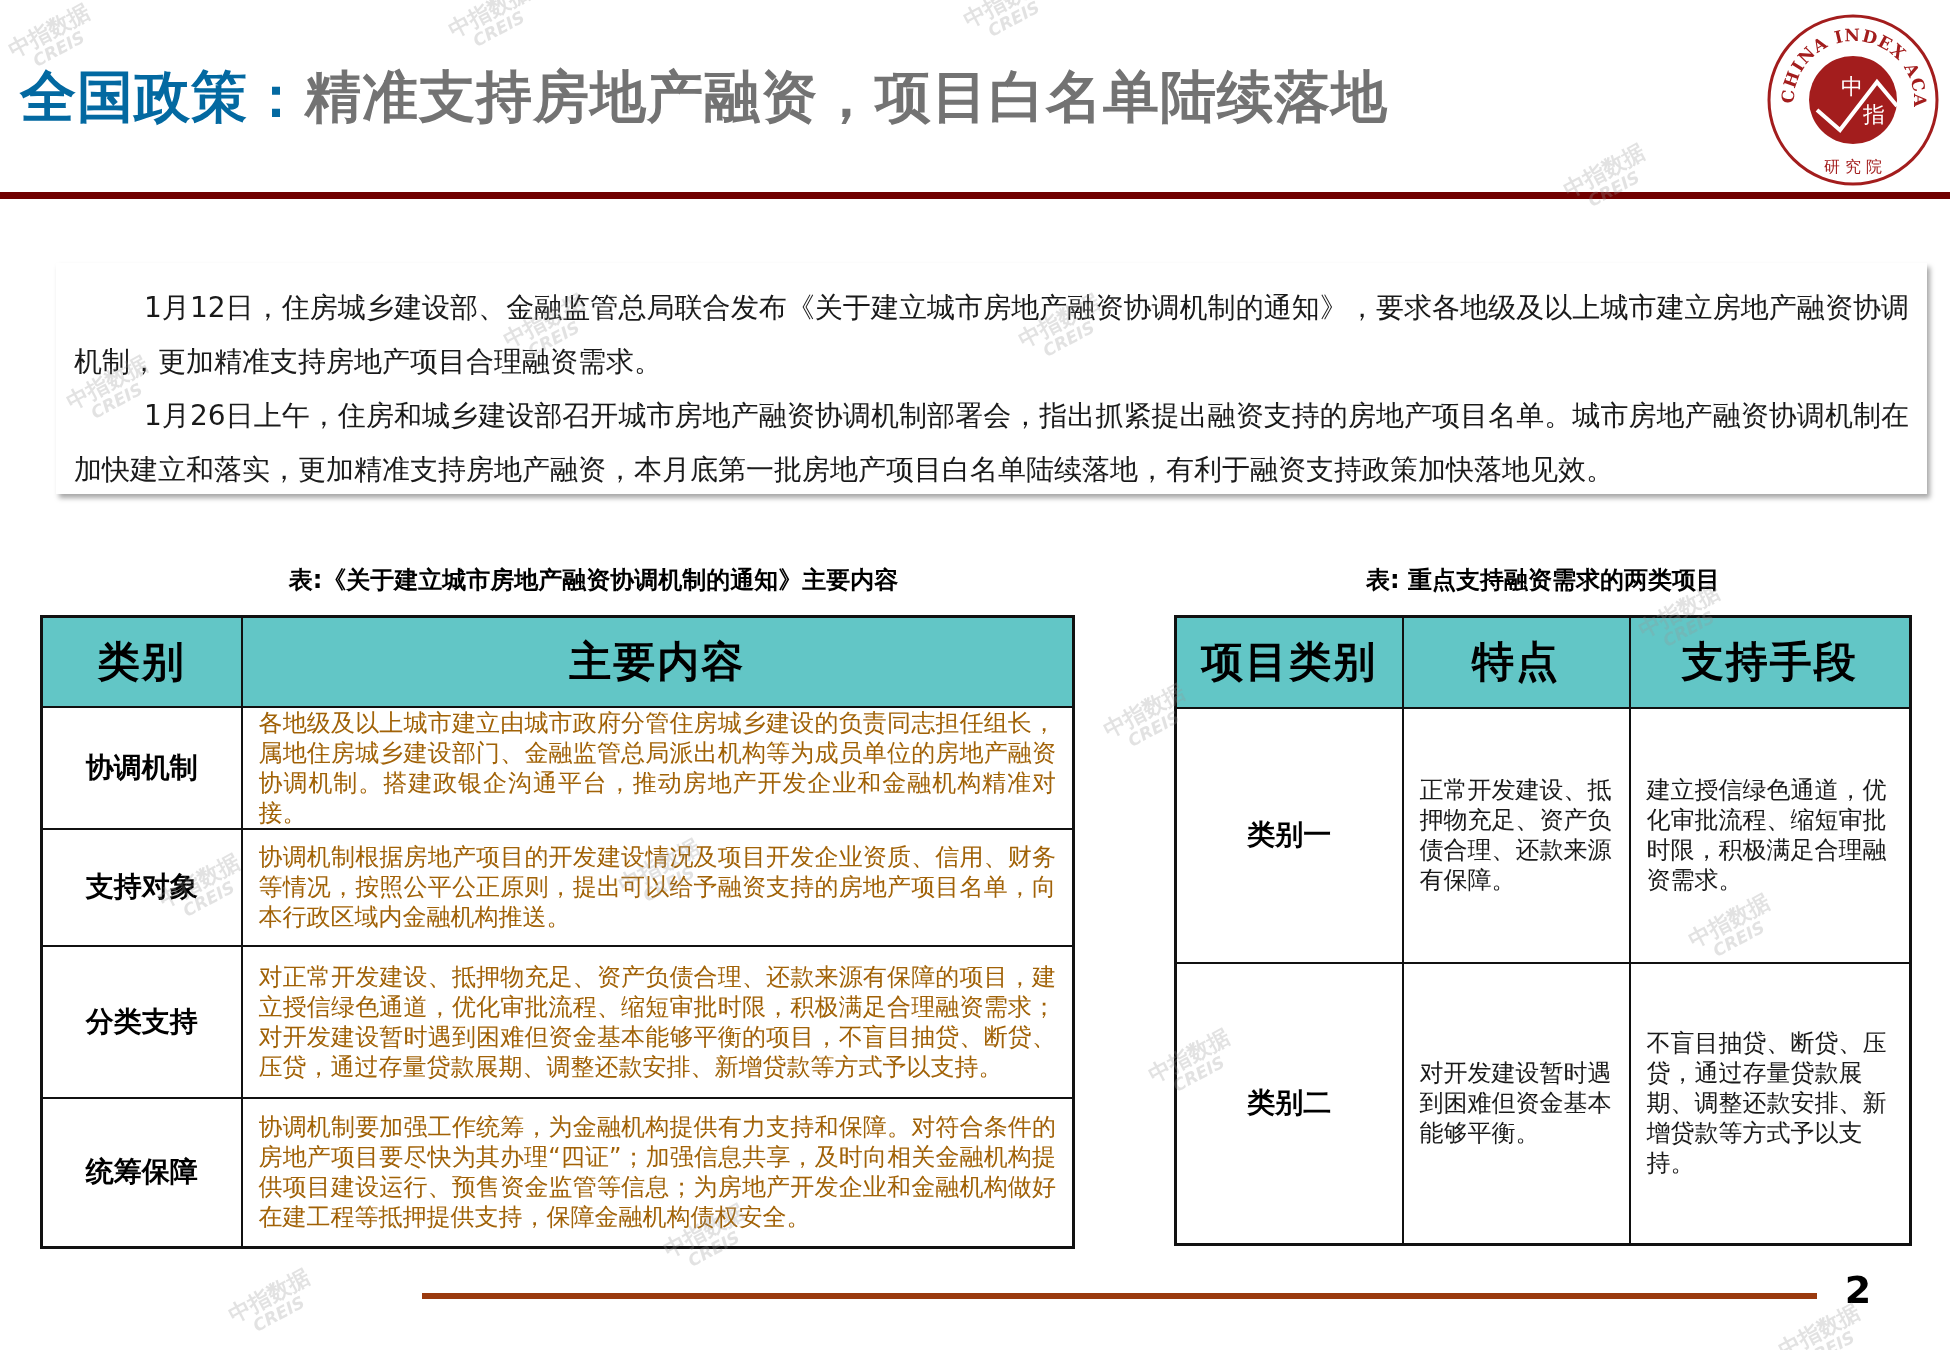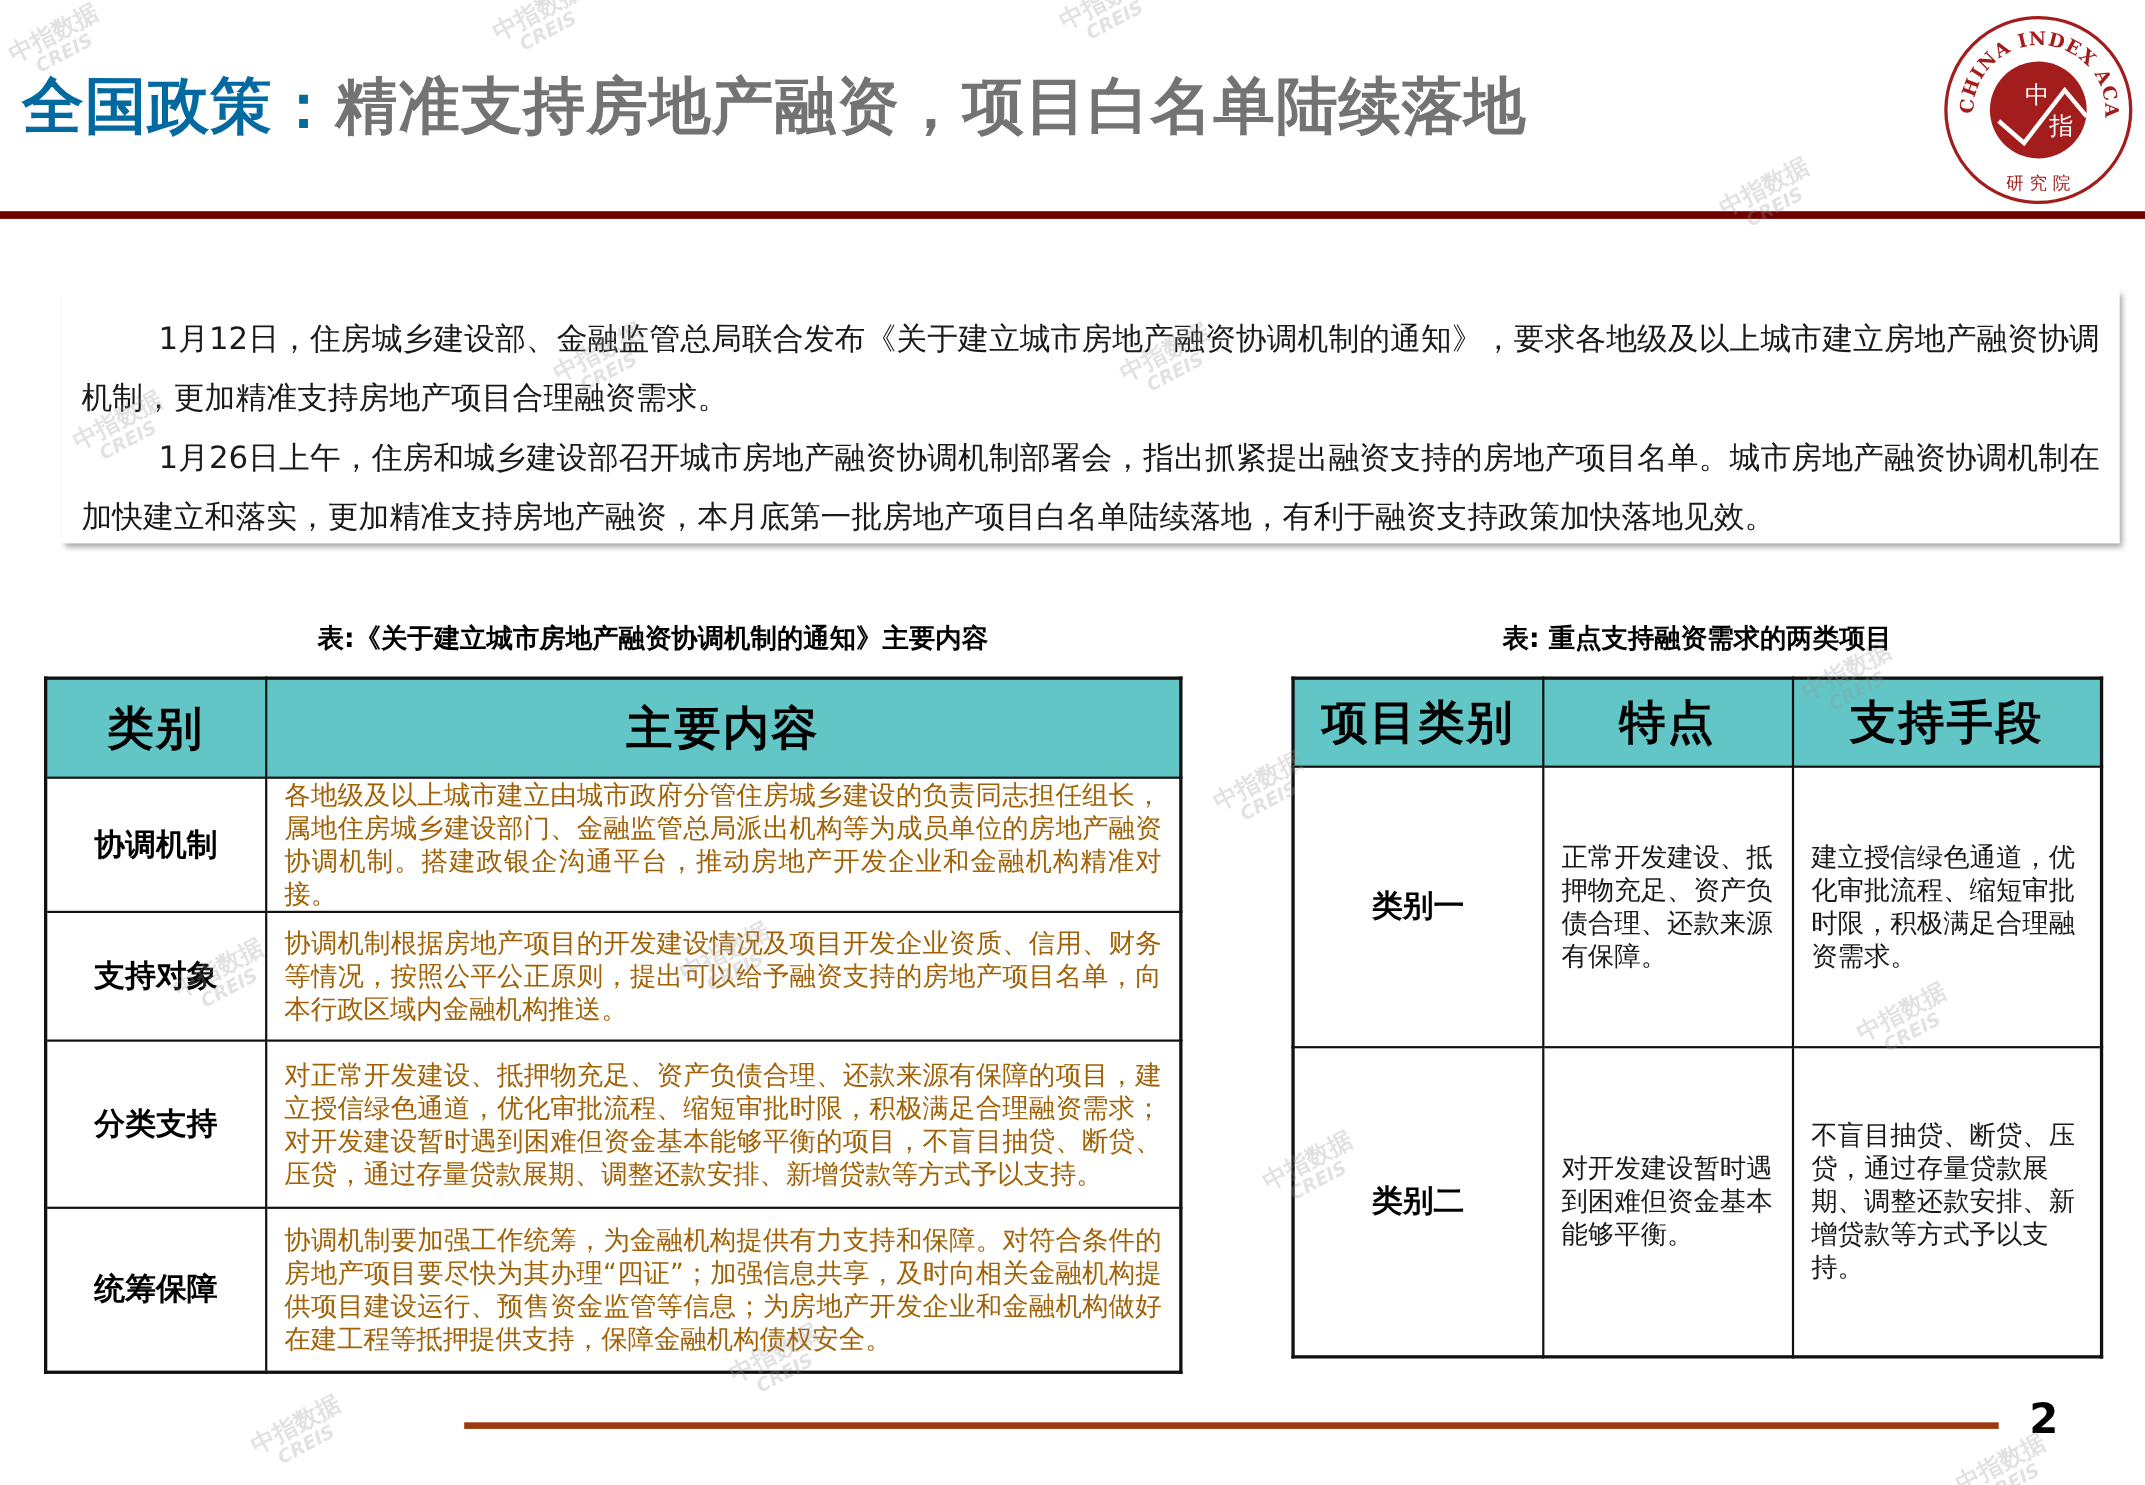--- a/index.html
+++ b/index.html
@@ -147,21 +147,21 @@
 </tbody>
   </table>
 
 <table class="grid right-table">
   <colgroup>
       <col style="width:227px">
       <col style="width:227px">
       <col>
     </colgroup>
   <tbody>
-      <tr style="height:80px">
+      <tr style="height:91px">
     <th>项目类别</th>
     <th>特点</th>
     <th>支持手段</th>
   </tr>
   <tr style="height:255px">
     <td class="cat">类别一</td>
     <td class="content">正常开发建设、抵押物充足、资产负债合理、还款来源有保障。</td>
     <td class="content">建立授信绿色通道，优化审批流程、缩短审批时限，积极满足合理融资需求。</td>
   </tr>
   <tr style="height:282px">

